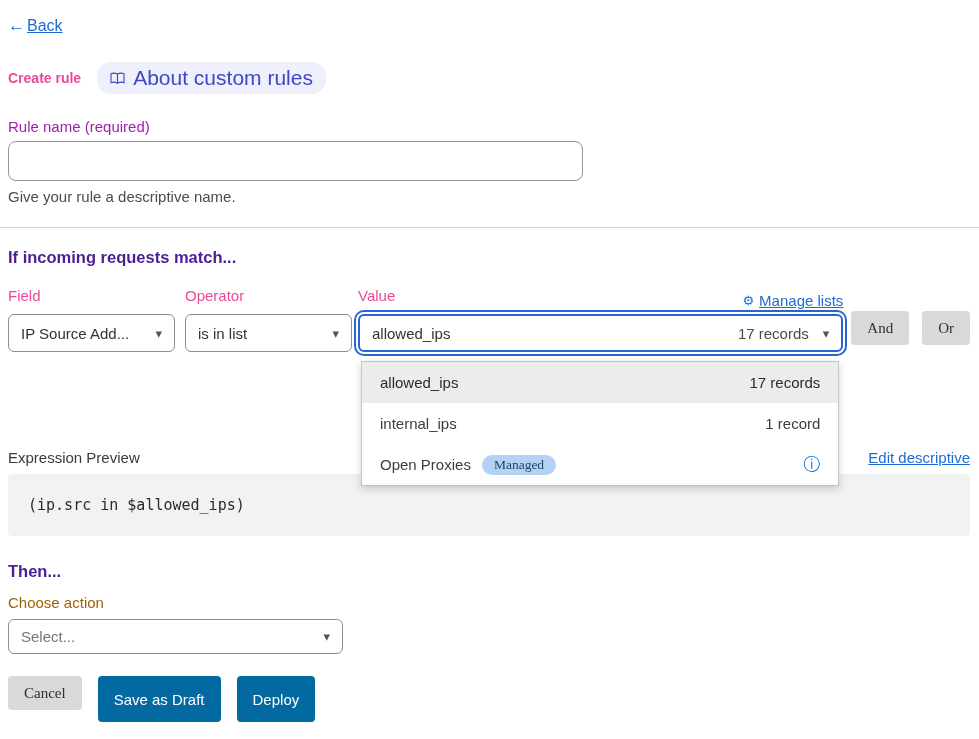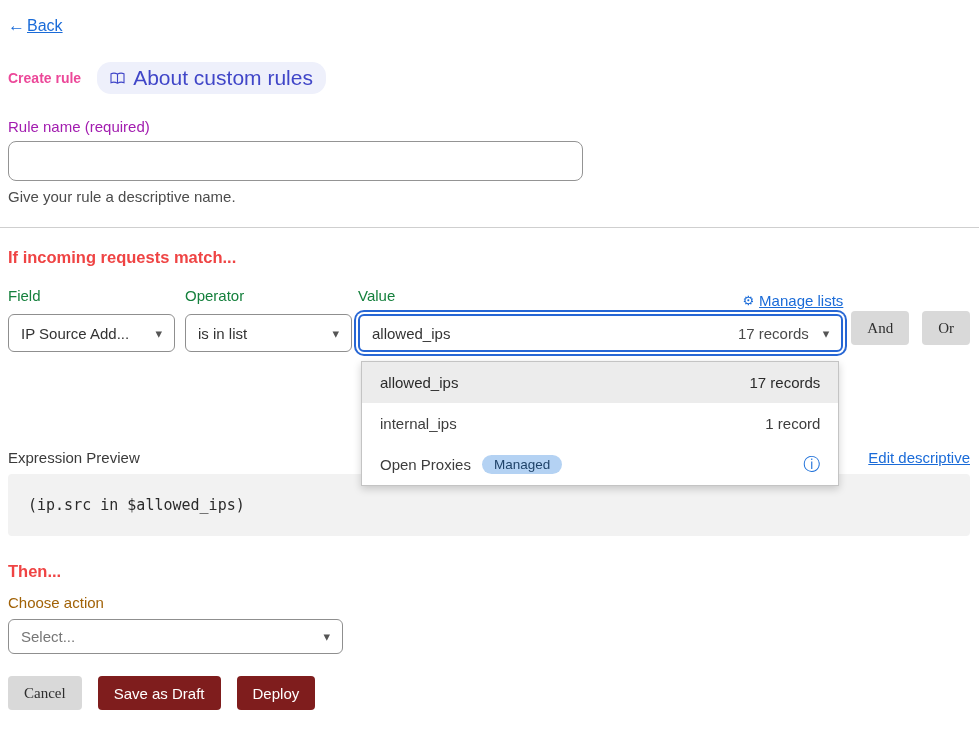--- a/index.html
+++ b/index.html
@@ -31,25 +31,25 @@
   .field-label { margin-top: 24px; font-size: 15px; color: #a21caf; }
   .rule-name-input {
     display: block; margin-top: 6px; width: 575px; height: 40px;
     border: 1px solid #949494; border-radius: 8px;
     font-family: inherit; font-size: 15px; padding: 0 12px; color: #333; outline: none;
   }
   .helper-text { margin-top: 7px; color: #4c4c4c; font-size: 15px; }
 
   .divider { border: none; border-top: 1px solid #cfcfcf; margin: 22px -9px 0 -8px; }
 
-  .section-heading { margin-top: 20px; font-size: 16.5px; font-weight: bold; color: #ef4444; }
+  .section-heading { margin-top: 20px; font-size: 16.5px; font-weight: bold; color: #4c1d95; }
 
   
   .cond-row { display: flex; margin-top: 20px; }
-  .cond-col-label { height: 22px; font-size: 15px; color: #15803d; display: flex; align-items: flex-start; }
+  .cond-col-label { height: 22px; font-size: 15px; color: #ec4899; display: flex; align-items: flex-start; }
   .col-field { width: 167px; margin-right: 10px; }
   .col-operator { width: 167px; margin-right: 6px; }
   .col-value { flex: 1; margin-right: 8px; position: relative; }
   .col-andor { flex: none; padding-top: 22px; display: flex; gap: 13px; align-items: flex-start; }
 
   .select-box {
     margin-top: 5px; height: 38px; border: 1px solid #8f8f8f; border-radius: 6px;
     display: flex; align-items: center; justify-content: space-between;
     padding: 0 12px; font-size: 15px; color: #333; background: #fff; cursor: pointer;
   }
@@ -80,21 +80,21 @@
     box-shadow: 0 3px 8px rgba(0,0,0,0.18);
   }
   .dropdown-item {
     height: 41px; display: flex; align-items: center; justify-content: space-between;
     padding: 0 18px; font-size: 15px; color: #3d3d3d; cursor: pointer; background: #fff;
   }
   .dropdown-item.selected { background: #ececec; color: #2b2b2b; }
   .item-left { display: flex; align-items: center; gap: 11px; }
   .managed-badge {
     background: #b4d2f3; color: #1f4369; border-radius: 12px;
-    padding: 2px 12px; font-size: 13.5px;
+    padding: 2px 12px; font-size: 13.5px; font-family: Liberation Serif, serif;
   }
   .info-icon { color: #1c6fd9; font-size: 17px; line-height: 1; cursor: pointer; }
 
   
   .expr-label-row { display: flex; justify-content: space-between; align-items: flex-end; margin-top: 97px; }
   .expr-label { font-size: 15px; color: #3a3a3a; }
   .edit-expression-link { color: #1a6bd8; font-size: 15px; text-decoration: underline; cursor: pointer; }
   .expr-block {
     margin-top: 8px; background: #f2f2f2; border-radius: 4px; height: 62px;
     display: flex; align-items: center; padding: 0 20px;
@@ -104,21 +104,21 @@
 
   
   .then-heading { margin-top: 26px; }
   .action-label { margin-top: 13px; font-size: 15px; color: #a16207; }
   .action-select { width: 335px; height: 35px; margin-top: 8px; }
   .placeholder-text { color: #767676; }
 
   
   .footer-row { display: flex; gap: 16px; margin-top: 22px; }
   .blue-btn {
-    height: 34px; background: #7f1d1d; color: #fff; border: none; border-radius: 4px;
+    height: 46px; background: #0369a1; color: #fff; border: none; border-radius: 4px;
     padding: 0 16px; font-size: 15px; font-family: inherit; cursor: pointer;
   }
   .footer-row .gray-btn { margin-top: 0; }
 </style>
 </head>
 <body>
 
 <div class="page">
 
   <div class="back-row">

